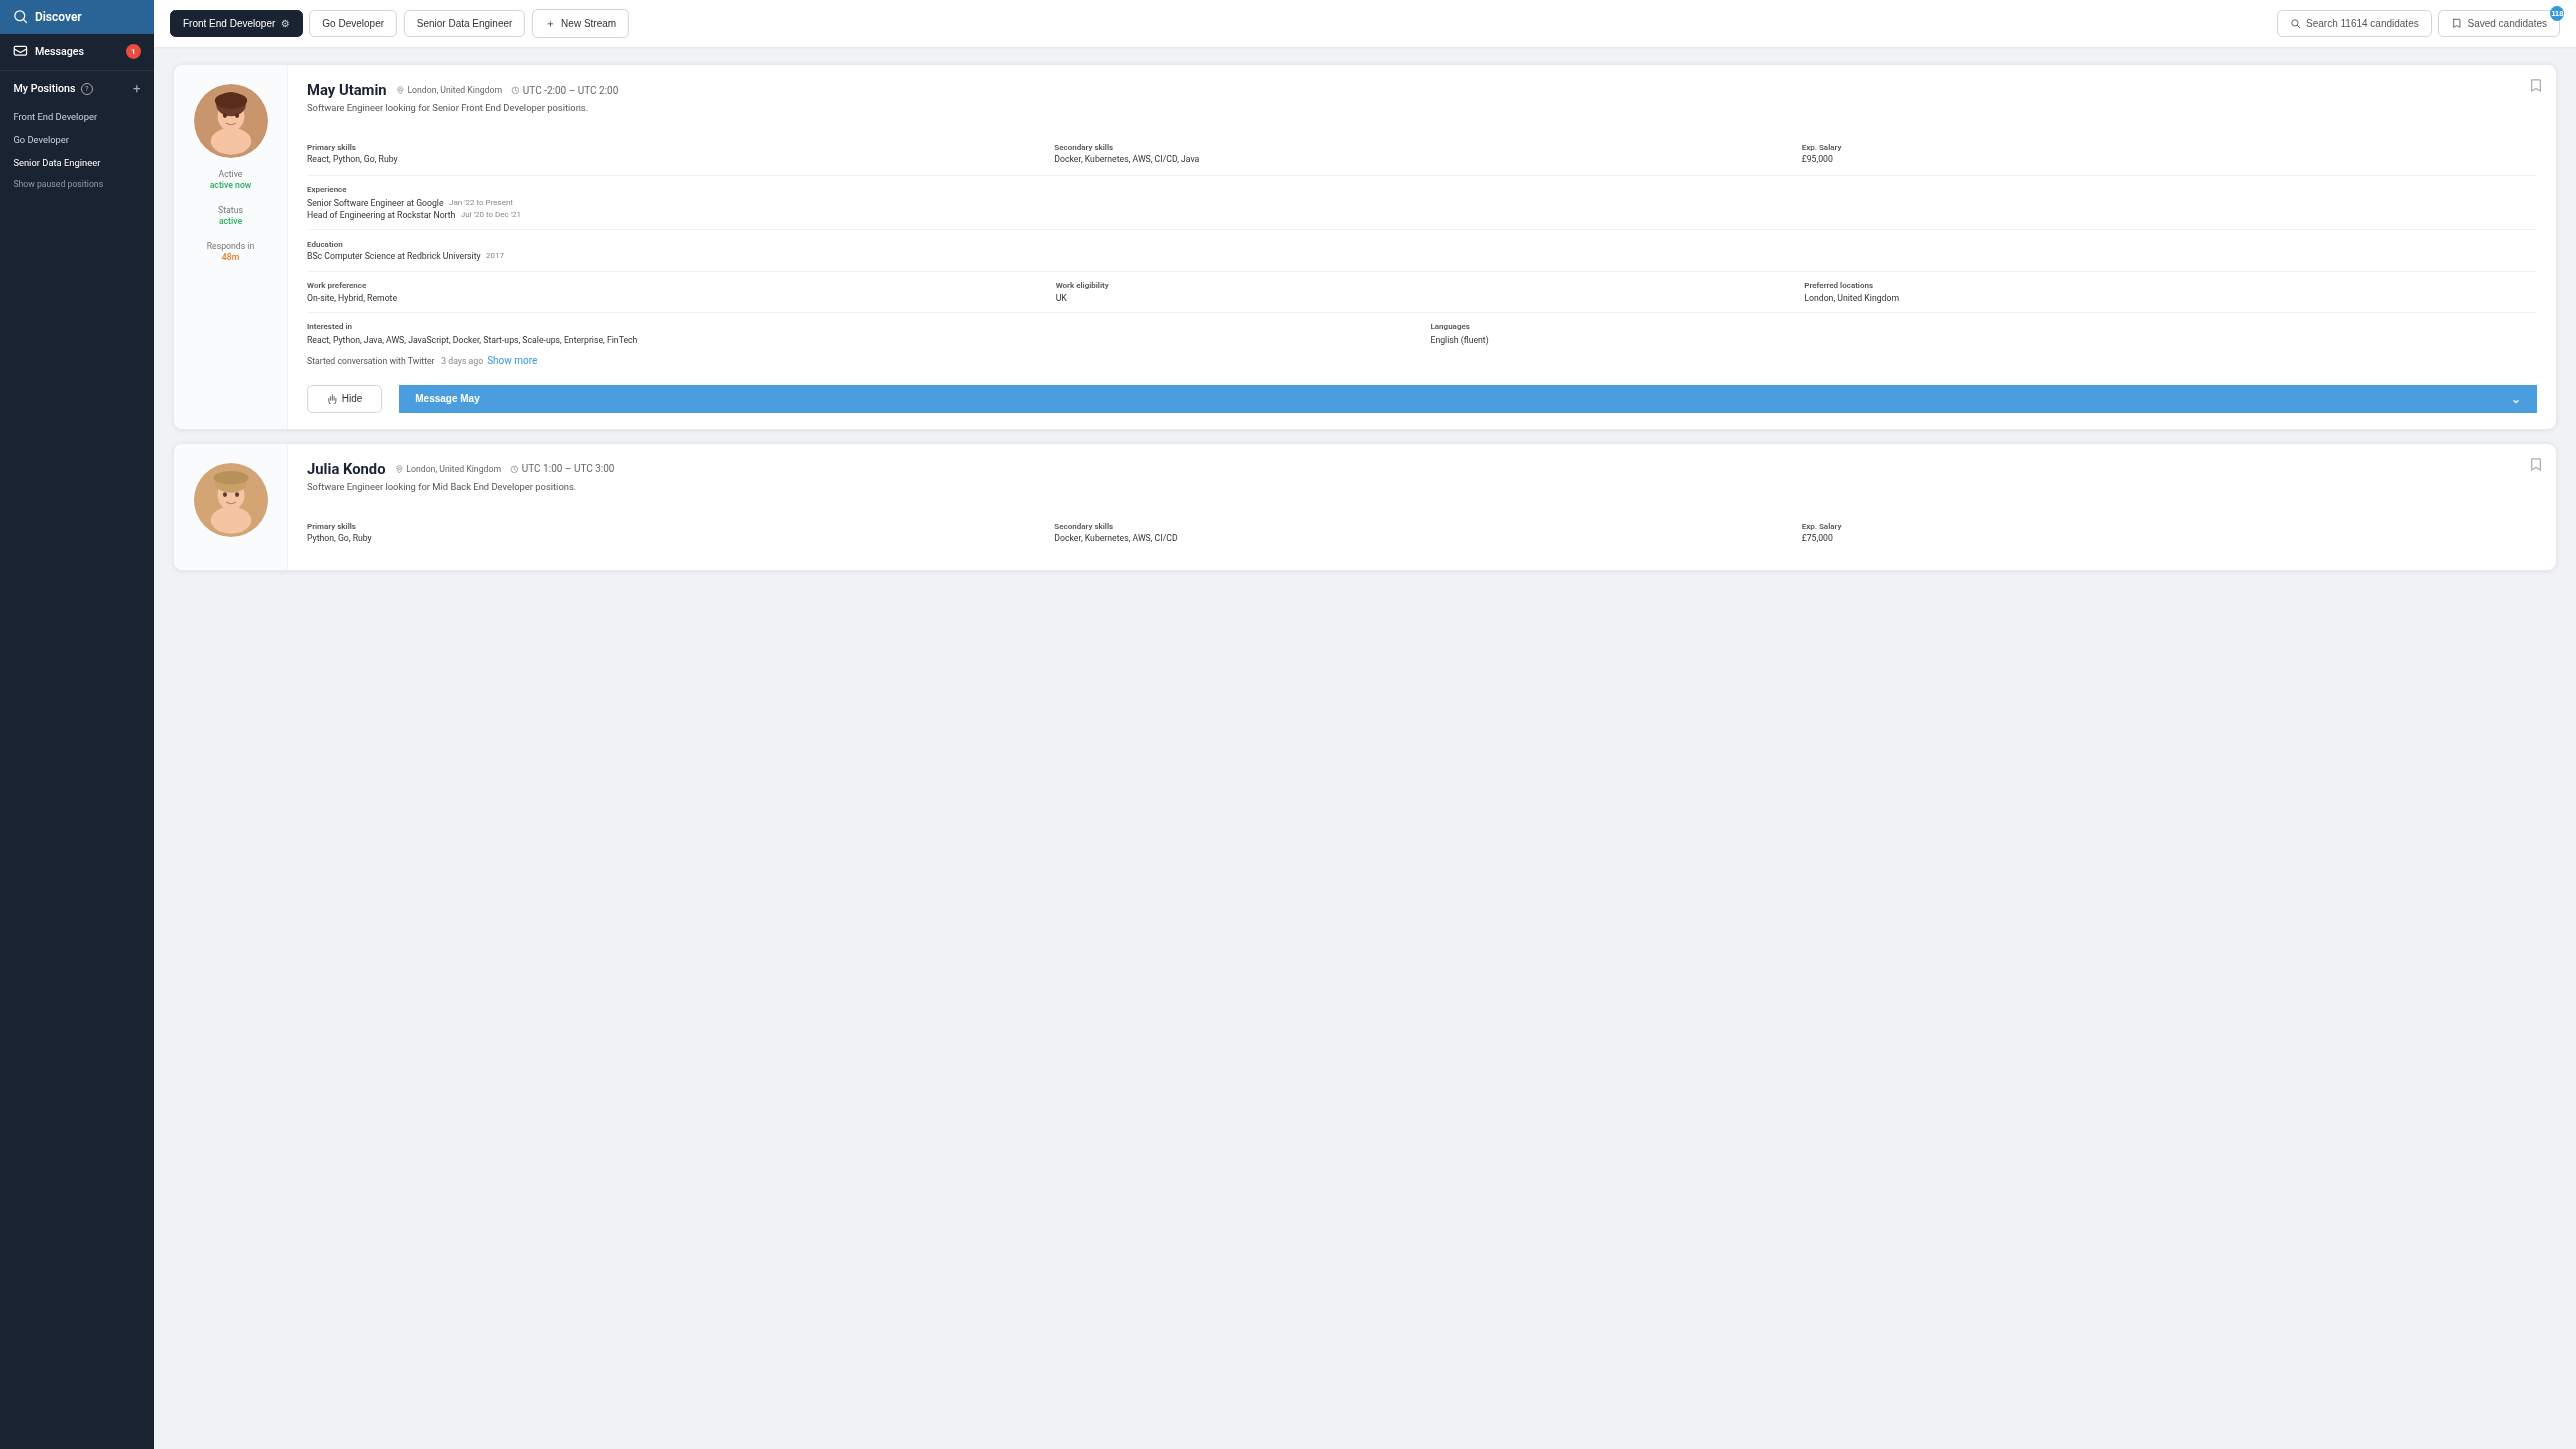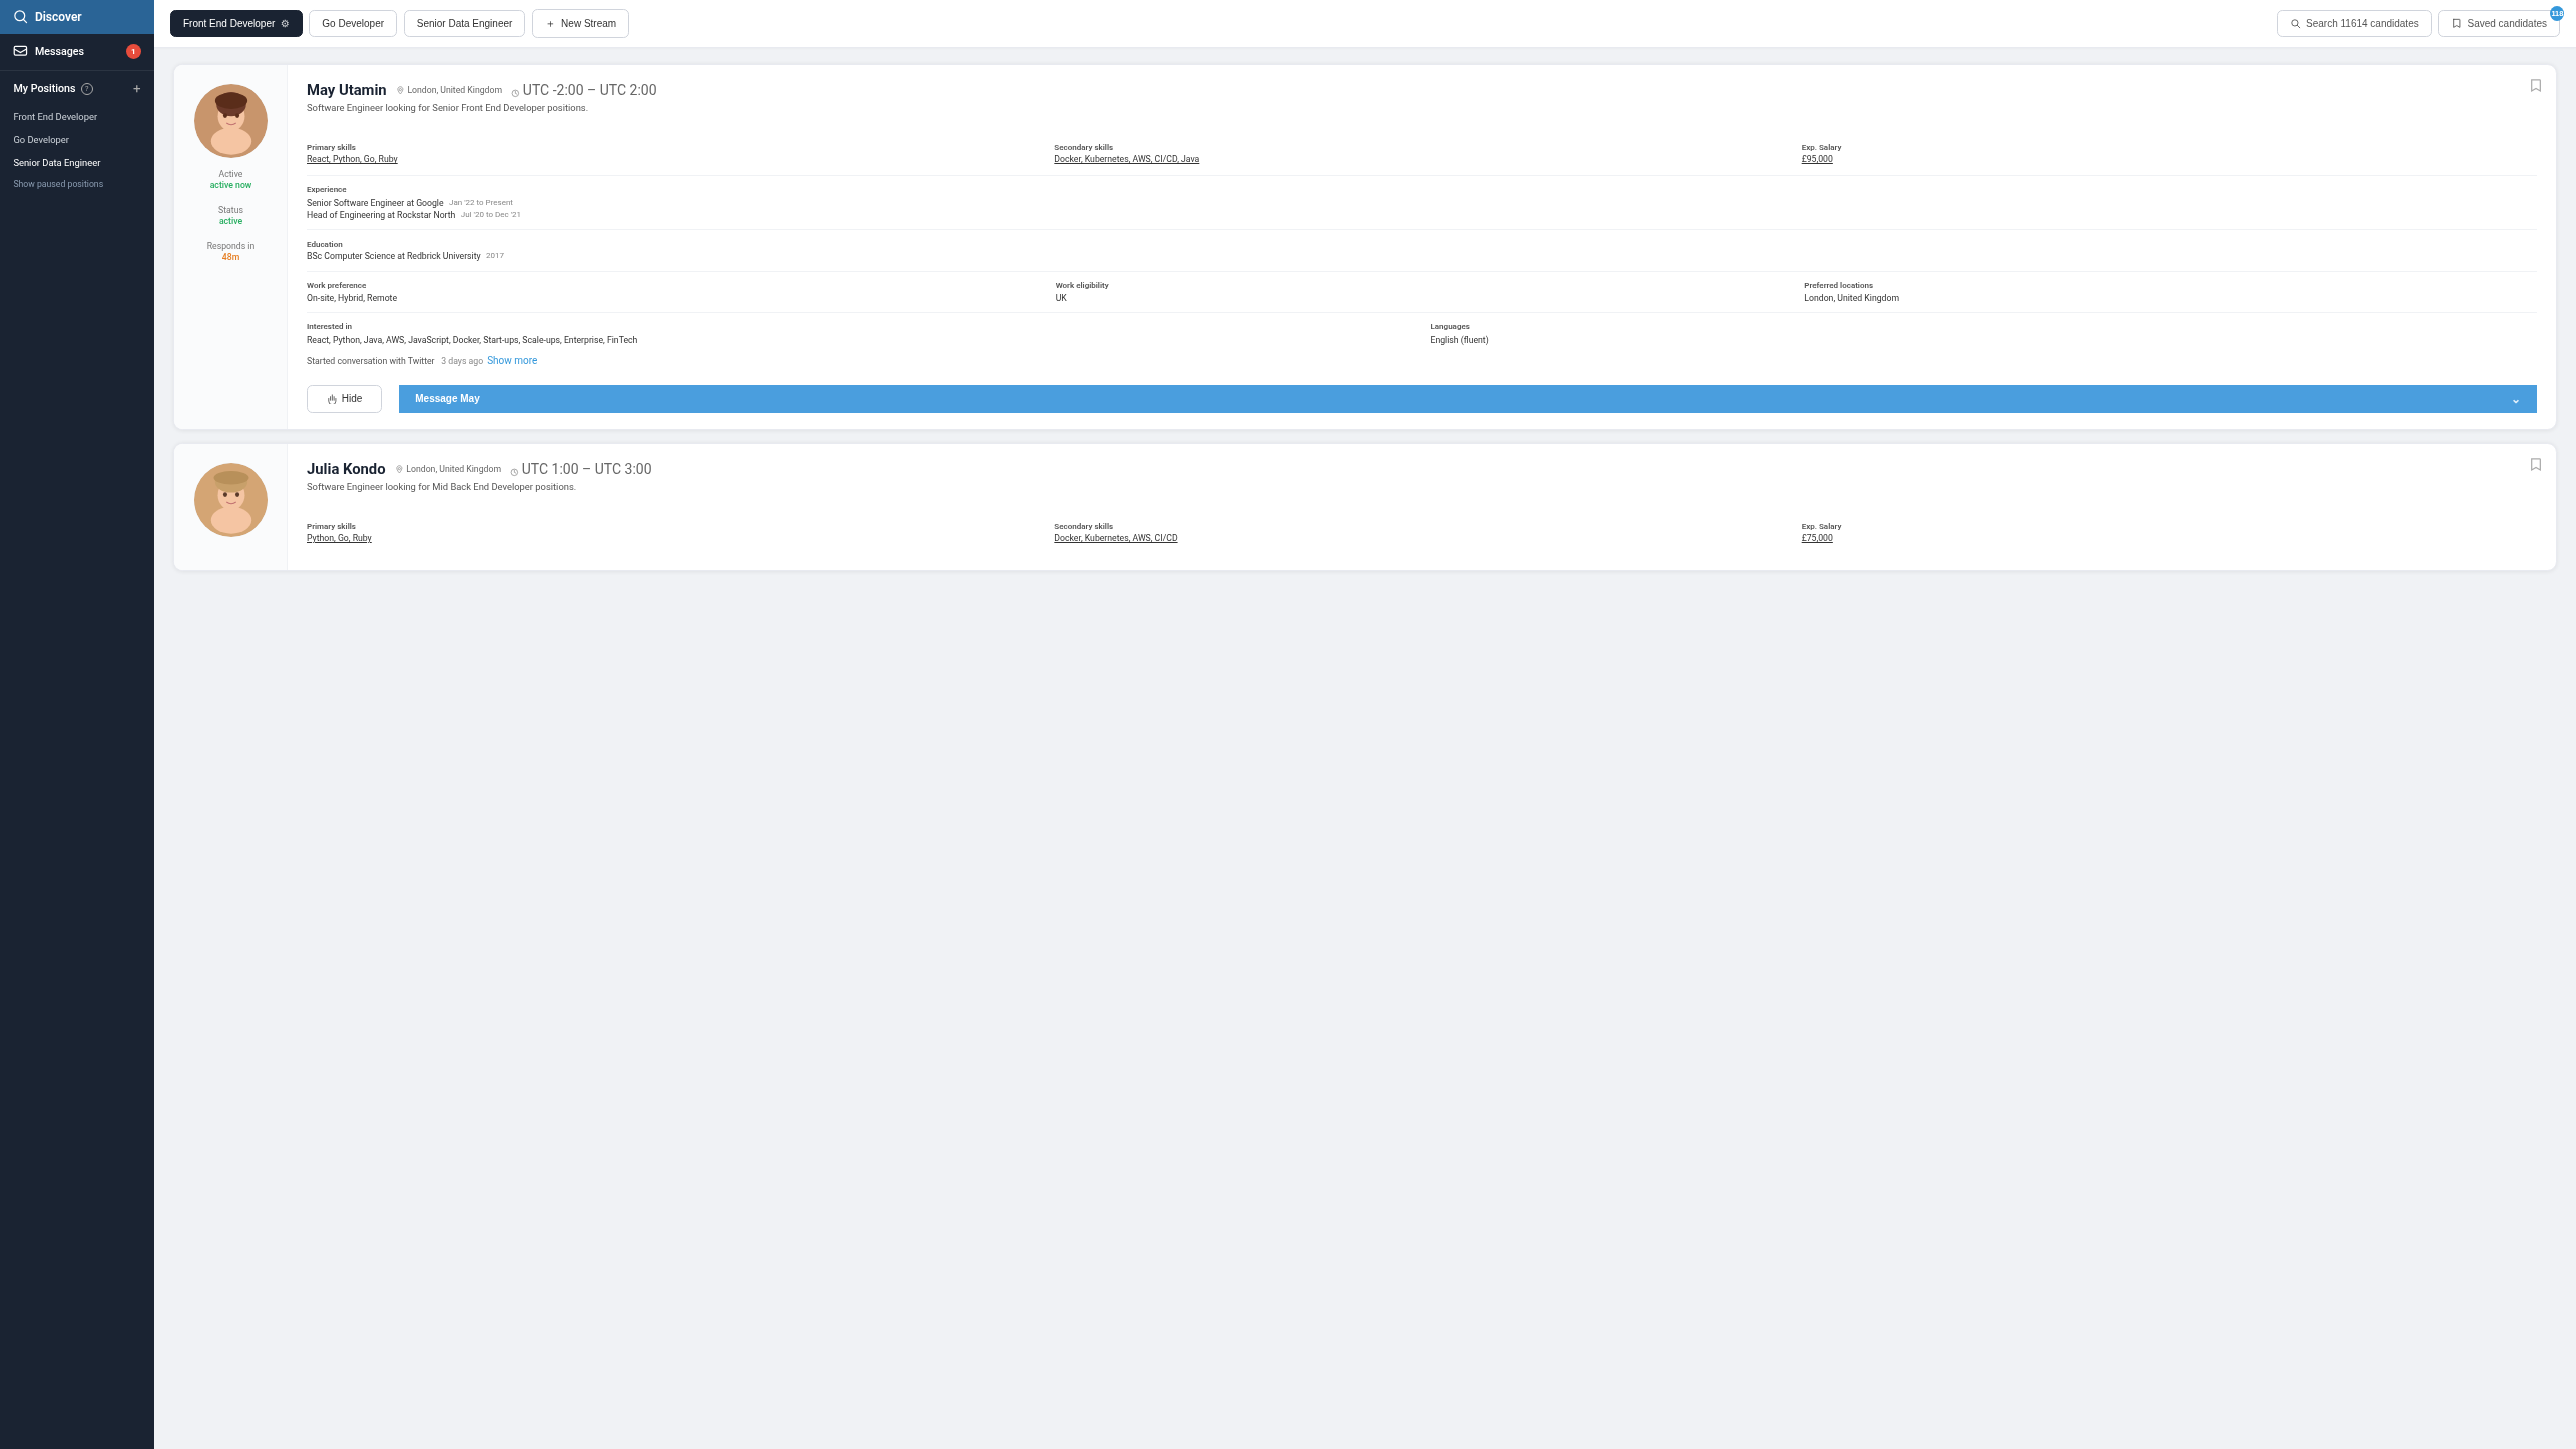--- a/index.html
+++ b/index.html
@@ -284,23 +284,23 @@
     }
     .location-tag {
       display: flex;
       align-items: center;
       gap: 2.7px;
       font-size: 8.7px;
       color: #666;
     }
     .timezone-tag {
       display: flex;
-      align-items: flex-end;
+      align-items: center;
       gap: 2.7px;
-      font-size: 14px;
+      font-size: 10px;
       color: #666;
     }
     .bookmark-btn {
       position: absolute;
       top: 13.4px;
       right: 13.4px;
       background: none;
       border: none;
       cursor: pointer;
       font-size: 14.8px;
@@ -322,21 +322,20 @@
     .skill-label {
       font-size: 8px;
       font-weight: 600;
       color: #555;
       margin-bottom: 2.7px;
       text-transform: none;
     }
     .skill-value {
       font-size: 8.7px;
       color: #333;
-      text-decoration: underline;
     }
     .section-divider {
       border: none;
       border-top: 0.7px solid #f0f2f5;
       margin: 9.4px 0;
     }
     .exp-section {}
     .exp-label {
       font-size: 8px;
       font-weight: 600;

